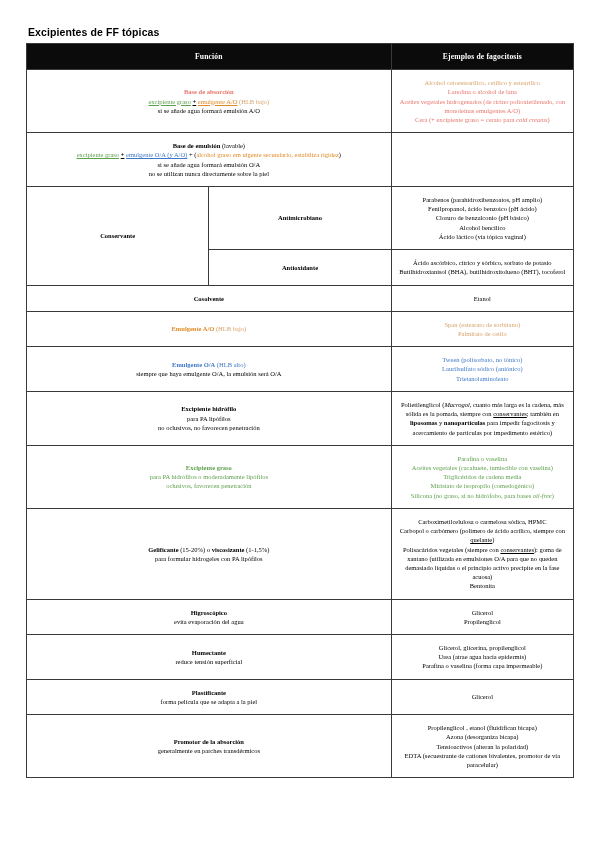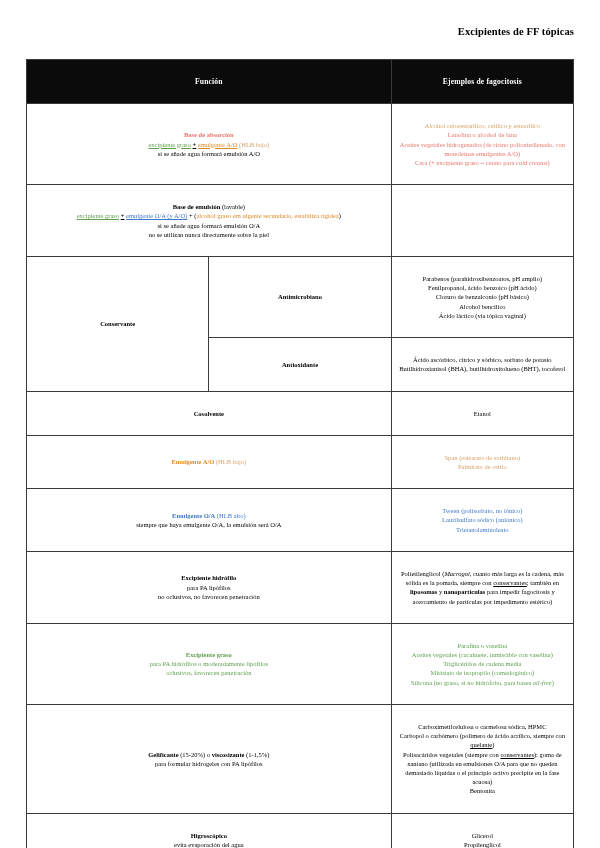--- a/index.html
+++ b/index.html
@@ -15,38 +15,37 @@
     overflow: hidden;
   }
   .page {
     position: relative;
     width: 600px;
     height: 848px;
     box-sizing: border-box;
     padding: 26px 26px 0 26px;
   }
   .doc-title {
-    font-family: Liberation Serif, serif;
+    font-family: Liberation Sans, sans-serif;
     font-size: 10.5px;
     font-weight: bold;
     letter-spacing: 0.1px;
-    margin: 0 0 21px 2px;
+    margin: 0 0 5px 2px;
     line-height: 1.15;
-    text-align: right;
   }
   table.main {
     border-collapse: collapse;
     width: 548px;
     table-layout: fixed;
     border: 1.2px solid #3a3a3a;
   }
   table.main td, table.main th {
     border: 1.1px solid #3a3a3a;
     vertical-align: middle;
-    padding: 17px 5px;
+    padding: 8px 5px;
   }
   thead th {
     background: #0b0b0b;
     color: #ffffff;
     font-weight: bold;
     font-size: 7.6px;
     text-align: center;
     padding: 9px 4px;
     letter-spacing: 0.15px;
     border: 1.1px solid #0b0b0b;

